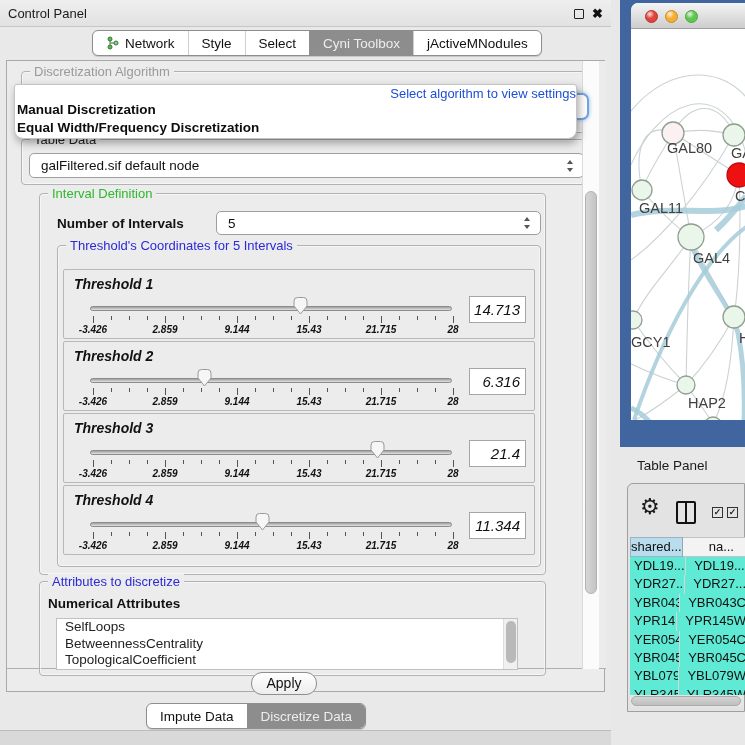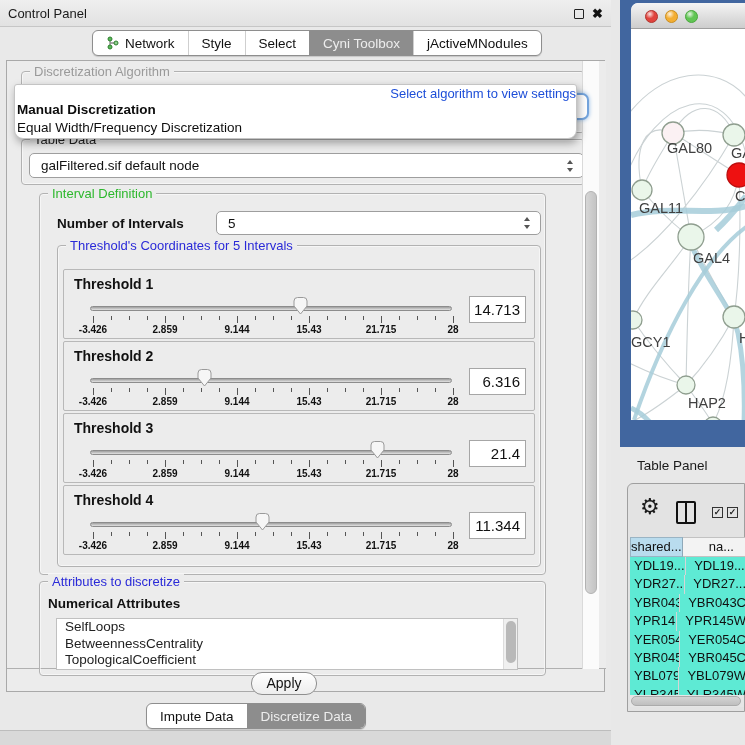--- a/index.html
+++ b/index.html
@@ -37,38 +37,38 @@
   .gt-blue { color:#2a2ad8; }
   .gt-dark { color:#222; }
   .gt-ghost { color:#9a9a9a; }
 
   .g-algo { left:14px; top:10px; width:564px; height:62px; }
   .focus-combo { position:absolute; left:290px; top:32px; width:292px; height:27px; background:#fff; border:2px solid #74a4dc; border-radius:7px; box-shadow:0 0 4px #8db8e6; z-index:5; }
 
   
   .popup { position:absolute; left:7px; top:23px; width:563px; height:55px; background:#fff; border:1px solid #c4c4c4; border-radius:3px 3px 9px 9px; box-shadow:2px 4px 9px rgba(0,0,0,.35); z-index:50; }
   .popup-hint { height:16px; line-height:17px; text-align:right; font-size:13px; color:#1d4ed8; }
-  .popup-opt { height:18px; line-height:18px; font-size:13.5px; color:#0d0d0d; padding-left:2px; white-space:nowrap; }
+  .popup-opt { height:18px; line-height:18px; font-size:13.5px; color:#0d0d0d; padding-left:2px; white-space:nowrap;font-weight:bold; }
   .popup-opt.bold { font-weight:bold; }
 
   .g-tabledata { left:14px; top:78px; width:564px; height:46px; }
   .combo { position:absolute; background:#fff; border:1px solid #9e9e9e; border-radius:5px; font-size:13.5px; color:#111; }
   .combo .cv { position:absolute; left:11px; top:0; line-height:23px; white-space:nowrap; }
   .spin { position:absolute; right:9px; top:50%; transform:translateY(-50%); width:7px; height:12px; }
   .spin:before, .spin:after { content:""; position:absolute; left:0; border-left:3.5px solid transparent; border-right:3.5px solid transparent; }
   .spin:before { top:0; border-bottom:4.5px solid #555; }
   .spin:after { bottom:0; border-top:4.5px solid #555; }
   .td-combo { left:22px; top:92px; width:555px; height:25px; }
 
   .g-interval { left:32px; top:132px; width:507px; height:382px; }
   .ni-label { position:absolute; left:50px; top:151px; font-size:13.5px; font-weight:bold; color:#111; line-height:24px; }
   .ni-combo { left:209px; top:150px; width:325px; height:24px; }
   .g-thresh { left:50px; top:184px; width:484px; height:322px; }
 
-  .t-rows { position:absolute; left:56px; top:208px; width:472px; }
+  .t-rows { position:absolute; left:56px; top:208px; width:472px;font-style:italic; }
   .t-box { position:relative; width:472px; height:70px; border:1px solid #b8b8b8; border-radius:2px; margin-bottom:2px; background:#ececec; }
   .t-label { position:absolute; left:10px; top:6px; font-size:14px; font-weight:bold; color:#111; }
   .t-track { position:absolute; left:26px; top:36px; width:362px; height:5px; border:1px solid #8c8c8c; border-radius:3px; background:linear-gradient(#9e9e9e,#e3e3e3); }
   .t-thumb { position:absolute; top:27px; width:15px; height:18px; }
   .tickbox { position:absolute; left:0; top:46px; width:472px; height:22px; }
   .tick { position:absolute; width:1px; background:#555; }
   .tick-lab { position:absolute; top:8px; font-size:10px; font-weight:bold; color:#111; transform:translateX(-50%); white-space:nowrap; }
   .t-value { position:absolute; left:405px; top:26px; width:57px; height:27px; background:#fff; border:1px solid #a6a6a6; font-size:15px; color:#111; text-align:right; line-height:25px; padding-right:5px; }
 
   .g-attrs { left:32px; top:520px; width:507px; height:95px; }

